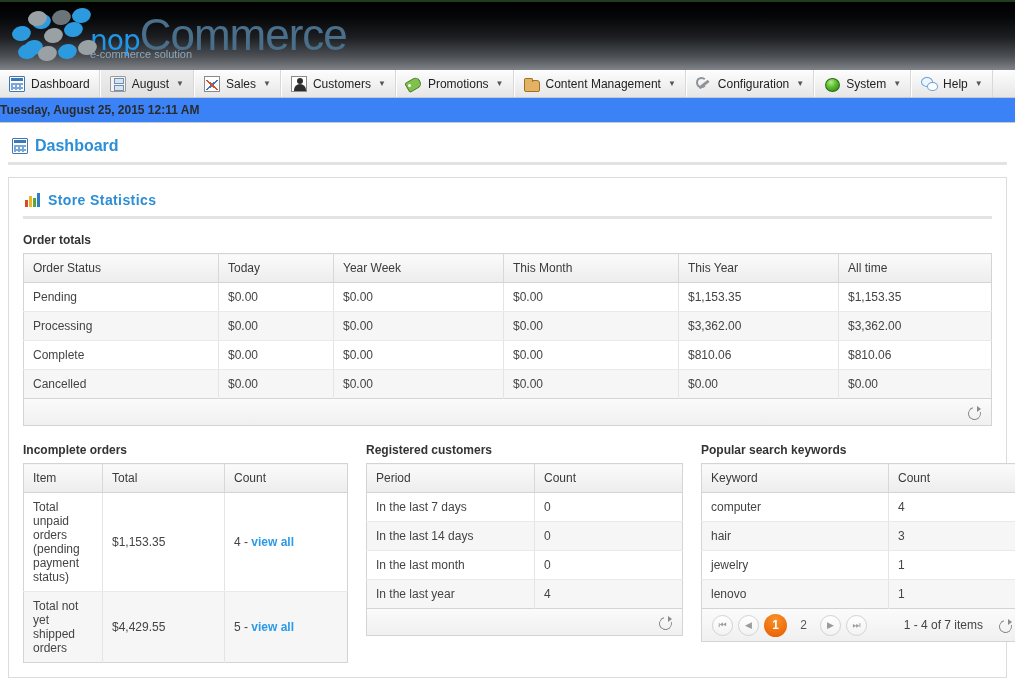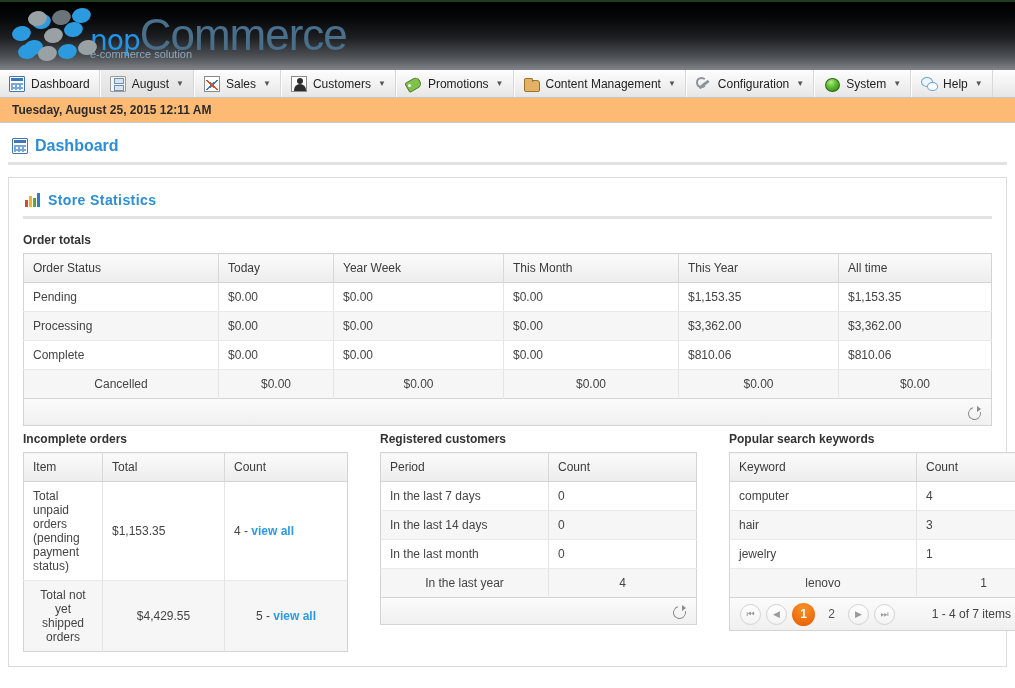--- a/index.html
+++ b/index.html
@@ -224,22 +224,22 @@
     border: 1.5px solid #6ba3d6;
     border-radius: 50%;
     background: #ffffff;
   }
 
   
   #datebar {
     height: 25px;
     display: flex;
     align-items: center;
-    padding: 0 12px;
-    background: #fdba74;
+    padding: 0 0;
+    background: #3b82f6;
     border-bottom: 1px solid #c4cdcd;
     font-weight: bold;
     font-size: 12px;
     color: #2b2b2b;
   }
 
   
   #body {
     padding: 0 8px;
     background: #ffffff;
@@ -322,21 +322,21 @@
   table.grid th:last-child { border-right: none; }
   table.grid td {
     padding: 7px 9px;
     border-right: 1px solid #e4e4e4;
     border-bottom: 1px solid #e9e9e9;
     color: #444444;
     vertical-align: middle;
   }
   table.grid td:last-child { border-right: none; }
   table.grid tr.alt td { background: #f6f6f6; }
-  table.grid tr:last-child td { border-bottom: none; text-align: center; }
+  table.grid tr:last-child td { border-bottom: none; }
 
   .gridfoot {
     border: 1px solid #d4d4d4;
     border-top: none;
     background: linear-gradient(to bottom, #fbfbfb 0%, #f0f0f0 100%);
     height: 27px;
     display: flex;
     align-items: center;
     justify-content: flex-end;
     padding: 0 10px;
@@ -371,22 +371,22 @@
   a.viewall {
     color: #2b9ae8;
     font-weight: bold;
     text-decoration: none;
     cursor: pointer;
   }
 
   
   #bottom-row {
     display: flex;
-    gap: 32px;
-    margin-top: 6px;
+    gap: 18px;
+    margin-top: 17px;
   }
   #col-incomplete { width: 325px; flex: 0 0 325px; }
   #col-registered { width: 317px; flex: 0 0 317px; }
   #col-keywords  { width: 322px; flex: 0 0 322px; }
 
   
   .pager {
     display: flex;
     align-items: center;
     gap: 5px;

